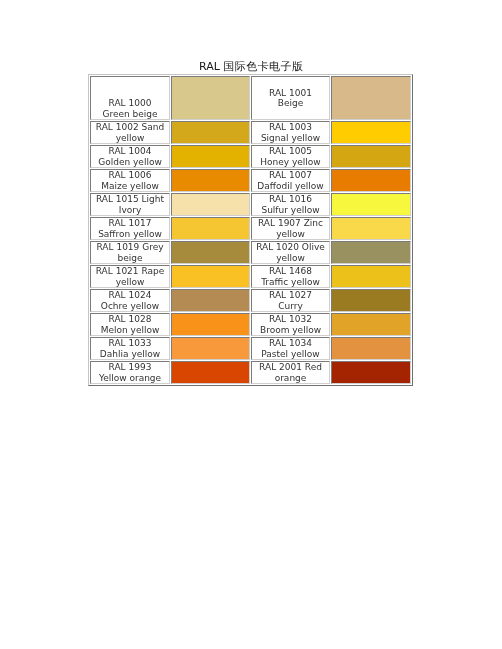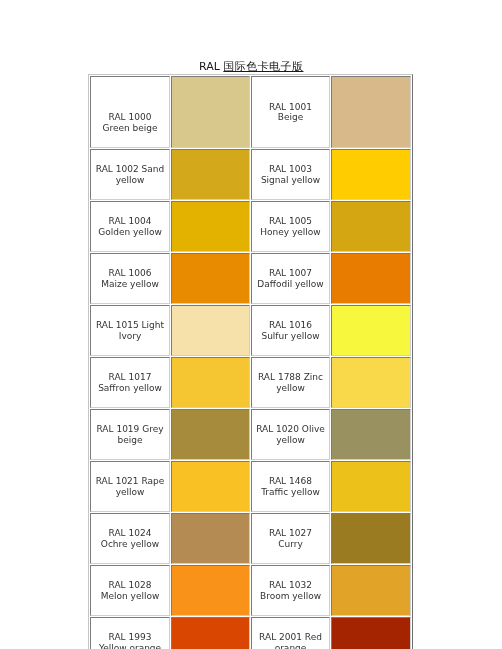--- a/index.html
+++ b/index.html
@@ -1,25 +1,25 @@
 <!DOCTYPE html>
 <html><head>
 <meta charset="utf-8">
 <title>RAL</title>
 <style>
   html,body{margin:0;padding:0;background:#ffffff;}
   body{width:502px;height:649px;font-family:"DejaVu Sans",sans-serif;-webkit-font-smoothing:antialiased;}
   .page{position:relative;width:502px;height:649px;transform:translateZ(0);overflow:hidden;}
   .doc-title{position:absolute;left:0;top:60.5px;width:502px;text-align:center;font-size:11px;line-height:11px;color:#1a1a1a;white-space:nowrap;}
   .doc-title .brand{font-weight:normal;}
-  .doc-title .cjk{letter-spacing:0.45px;margin-right:-0.45px;text-decoration:underline;}
+  .doc-title .cjk{letter-spacing:0.45px;margin-right:-0.45px;}
   table.ral{position:absolute;left:88px;top:74px;border-collapse:separate;border-spacing:1px;
     border:1px outset #c4c4c4;}
   table.ral td{border:1px inset #cfcfcf;vertical-align:bottom;}
-  table.ral td.nm{text-align:center;font-size:9px;line-height:10.5px;color:#333333;padding:14px 4px;}
+  table.ral td.nm{text-align:center;font-size:9px;line-height:10.5px;color:#333333;padding:0 4px;}
   table.ral td.sw{padding:0;}
   col.c1{width:80px}
   col.c2{width:79px}
   col.c3{width:79px}
   col.c4{width:80px}
   table.ral tr.first td{height:42.1px;}
   table.ral tr.first td.mid{vertical-align:middle;}
 </style>
 </head>
 <body>
@@ -62,21 +62,21 @@
         </tr>
         <tr>
           <td class="nm">RAL 1015 Light Ivory</td>
           <td class="sw" style="background-color: rgb(245, 225, 169);"></td>
           <td class="nm">RAL 1016 Sulfur yellow</td>
           <td class="sw" style="background-color: rgb(247, 248, 62);"></td>
         </tr>
         <tr>
           <td class="nm">RAL 1017 Saffron yellow</td>
           <td class="sw" style="background-color: rgb(245, 198, 49);"></td>
-          <td class="nm">RAL 1788 Zinc yellow</td>
+          <td class="nm">RAL 1907 Zinc yellow</td>
           <td class="sw" style="background-color: rgb(249, 216, 74);"></td>
         </tr>
         <tr>
           <td class="nm">RAL 1019 Grey beige</td>
           <td class="sw" style="background-color: rgb(166, 139, 60);"></td>
           <td class="nm">RAL 1020 Olive yellow</td>
           <td class="sw" style="background-color: rgb(154, 145, 96);"></td>
         </tr>
         <tr>
           <td class="nm">RAL 1021 Rape yellow</td>
@@ -90,20 +90,26 @@
           <td class="nm">RAL 1027 Curry</td>
           <td class="sw" style="background-color: rgb(154, 123, 34);"></td>
         </tr>
         <tr>
           <td class="nm">RAL 1028 Melon yellow</td>
           <td class="sw" style="background-color: rgb(248, 146, 24);"></td>
           <td class="nm">RAL 1032 Broom yellow</td>
           <td class="sw" style="background-color: rgb(225, 163, 40);"></td>
         </tr>
         <tr>
+          <td class="nm">RAL 1033 Dahlia yellow</td>
+          <td class="sw" style="background-color: rgb(248, 154, 59);"></td>
+          <td class="nm">RAL 1034 Pastel yellow</td>
+          <td class="sw" style="background-color: rgb(227, 146, 63);"></td>
+        </tr>
+        <tr>
           <td class="nm">RAL 1993 Yellow orange</td>
           <td class="sw" style="background-color: rgb(216, 70, 1);"></td>
           <td class="nm">RAL 2001 Red orange</td>
           <td class="sw" style="background-color: rgb(164, 36, 2);"></td>
         </tr>
       </tbody>
   </table>
 
 </div>
 

